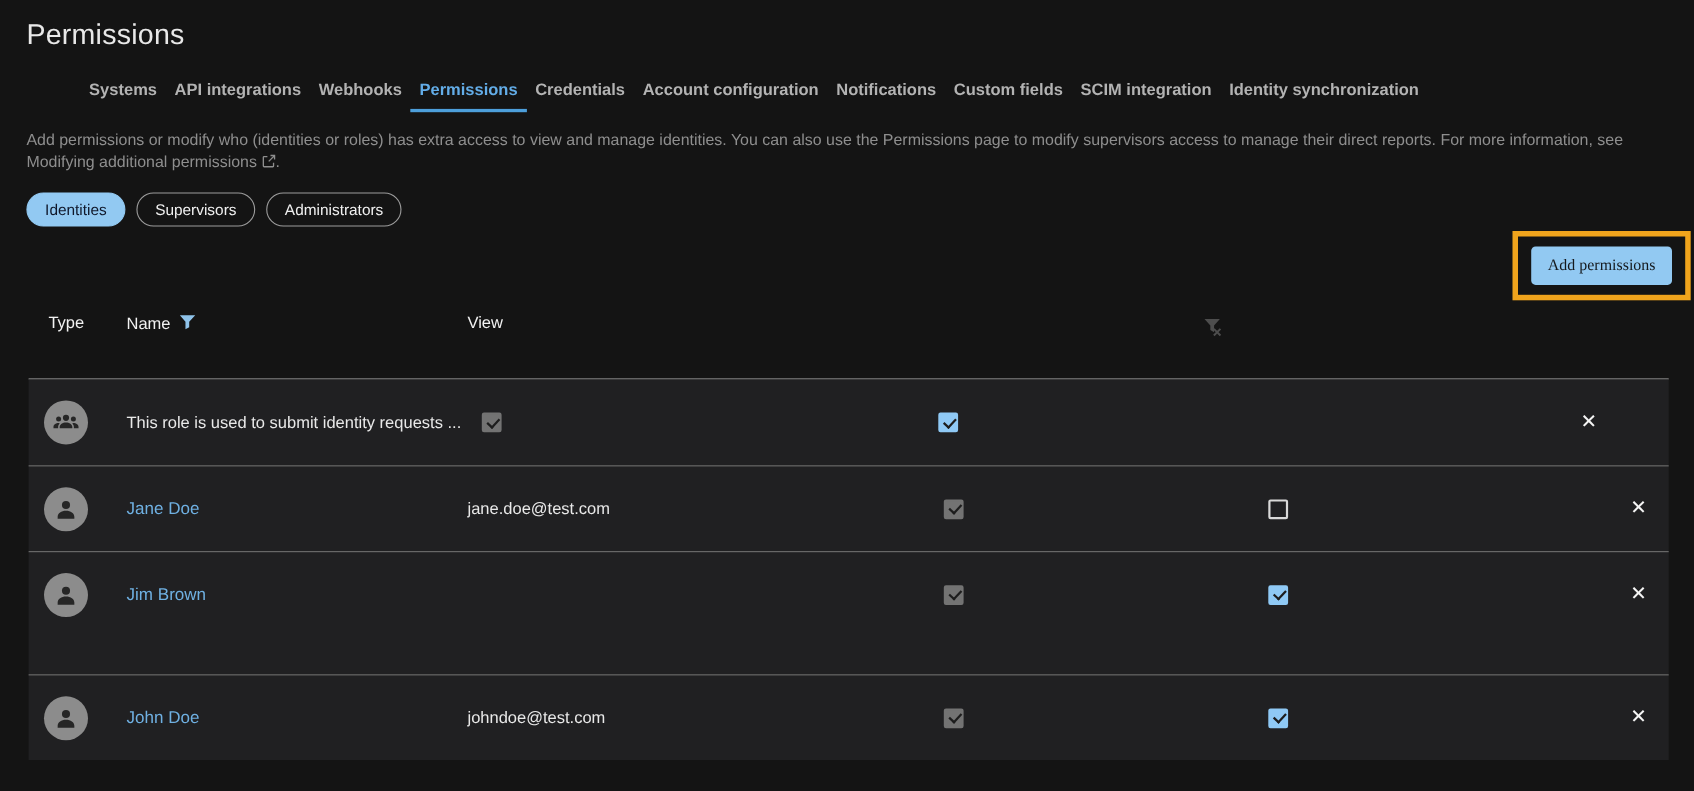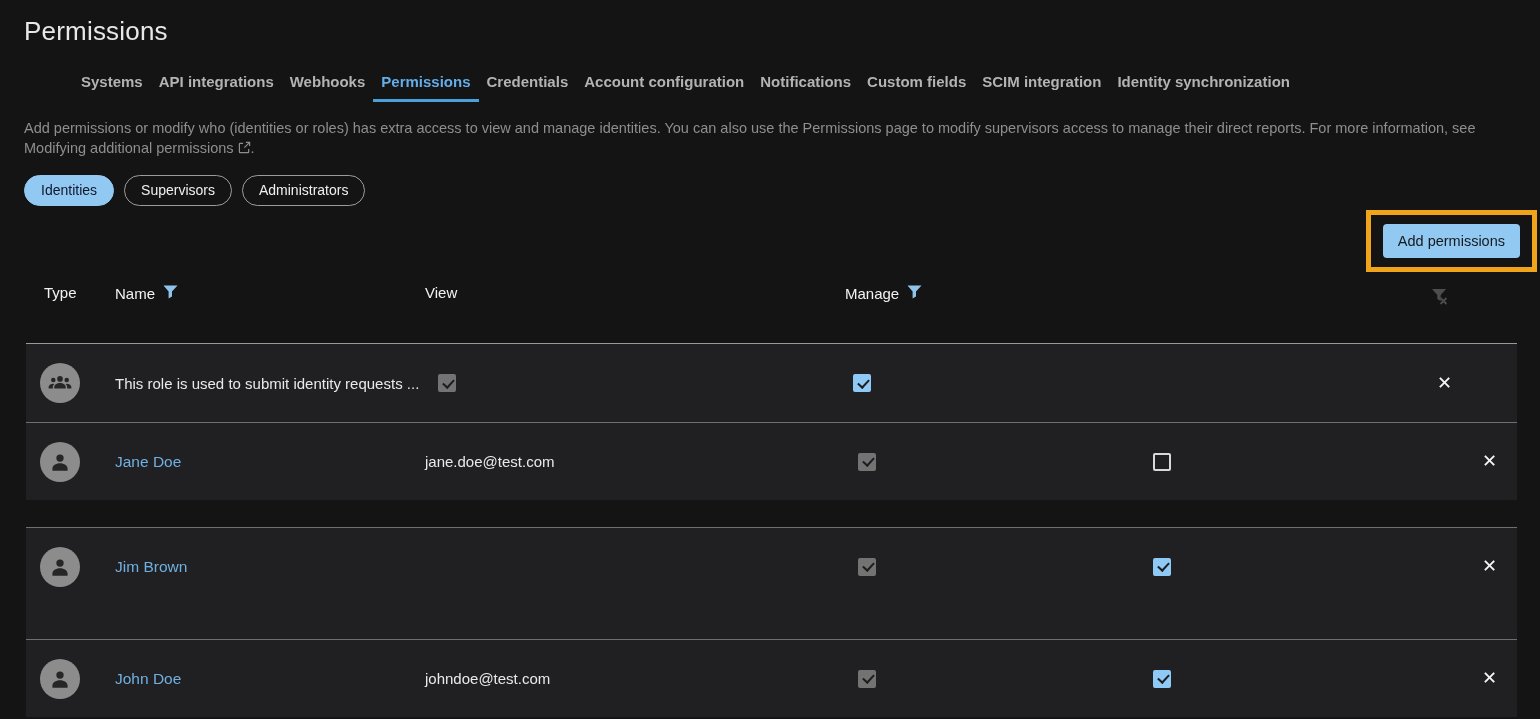--- a/index.html
+++ b/index.html
@@ -41,21 +41,21 @@
   .pill.selected {
     background:#92c9f2; color:#0f172a; border-color:#92c9f2; font-weight:400;
   }
   
   .toolbar-row { display:flex; justify-content:flex-end; margin:4px 3px 0 0; }
   .highlight-box {
     border:5px solid #f0a41c; padding:9px 12px; background:transparent;
   }
   .add-btn {
     background:#92c9f2; color:#15191d; border:none; border-radius:4px;
-    font-family:Liberation Sans, sans-serif;
+    font-family:Liberation Serif, serif;
     font-size:14.5px; padding:9px 15px; cursor:pointer;
   }
   
   .perm-table { margin:2px 23px 0 26px; }
   .grid-cols {
     display:grid;
     grid-template-columns:89px 310px 420px 300px 337px 1fr;
     align-items:center;
   }
   .thead {
@@ -67,21 +67,21 @@
     display:flex; align-items:center; gap:8px;
   }
   .th-type { padding-left:18px; }
   .th-view { padding-left:0; }
   .cell-remove { justify-self:end; padding-right:30px; }
   .filter-funnel { display:inline-block; margin-top:1px; cursor:pointer; }
   .clear-filter { cursor:pointer; margin-top:2px; }
   .perm-row { height:78px; background:#202022; }
   .perm-row + .perm-row { border-top:1px solid #6f6f6f; }
   .perm-row:nth-child(1) { height:95px; }
-  .perm-row:nth-child(4) { height:112px; padding-bottom:34px;margin-top:27px; }
+  .perm-row:nth-child(4) { height:112px; padding-bottom:34px; }
   .avatar {
     width:40px; height:40px; border-radius:50%; background:#8c8c8c;
     margin-left:14px; display:flex; align-items:center; justify-content:center;
   }
   .name-link { font-size:15.5px; color:#6fb0e2; text-decoration:none; cursor:pointer; }
   .info-text { font-size:15px; color:#e9e9e9; }
   
   .checkbox {
     width:18px; height:18px; border:2px solid #d9d9d9; border-radius:2px;
     position:relative; cursor:pointer; background:transparent;
@@ -147,26 +147,20 @@
       </div>
     <div class="th">
         <span>Name</span>
         <span class="filter-funnel"><svg width="15" height="14" viewBox="0 0 15 14">
             <path d="M.5.5h14L9 6.6v4.8l-3.4 2V6.6z" fill="#8FC3EA"></path>
           </svg></span>
       </div>
     <div class="th th-view">
         <span>View</span>
       </div>
-    <div class="th">
-        <span>Manage</span>
-        <span class="filter-funnel"><svg width="15" height="14" viewBox="0 0 15 14">
-            <path d="M.5.5h14L9 6.6v4.8l-3.4 2V6.6z" fill="#8FC3EA"></path>
-          </svg></span>
-      </div>
     <div class="cell-remove clear-filter">
       <svg width="24" height="22" viewBox="0 0 24 22">
           <path d="M4 3h14l-5.3 6v6l-3.4-2V9z" fill="#4d4d4d"></path>
           <path d="m12.5 12 6 6m0-6-6 6" stroke="#4d4d4d" stroke-width="1.8"></path>
         </svg>
     </div>
   </div>
 
   <div class="grid-cols perm-row">
     <div>

